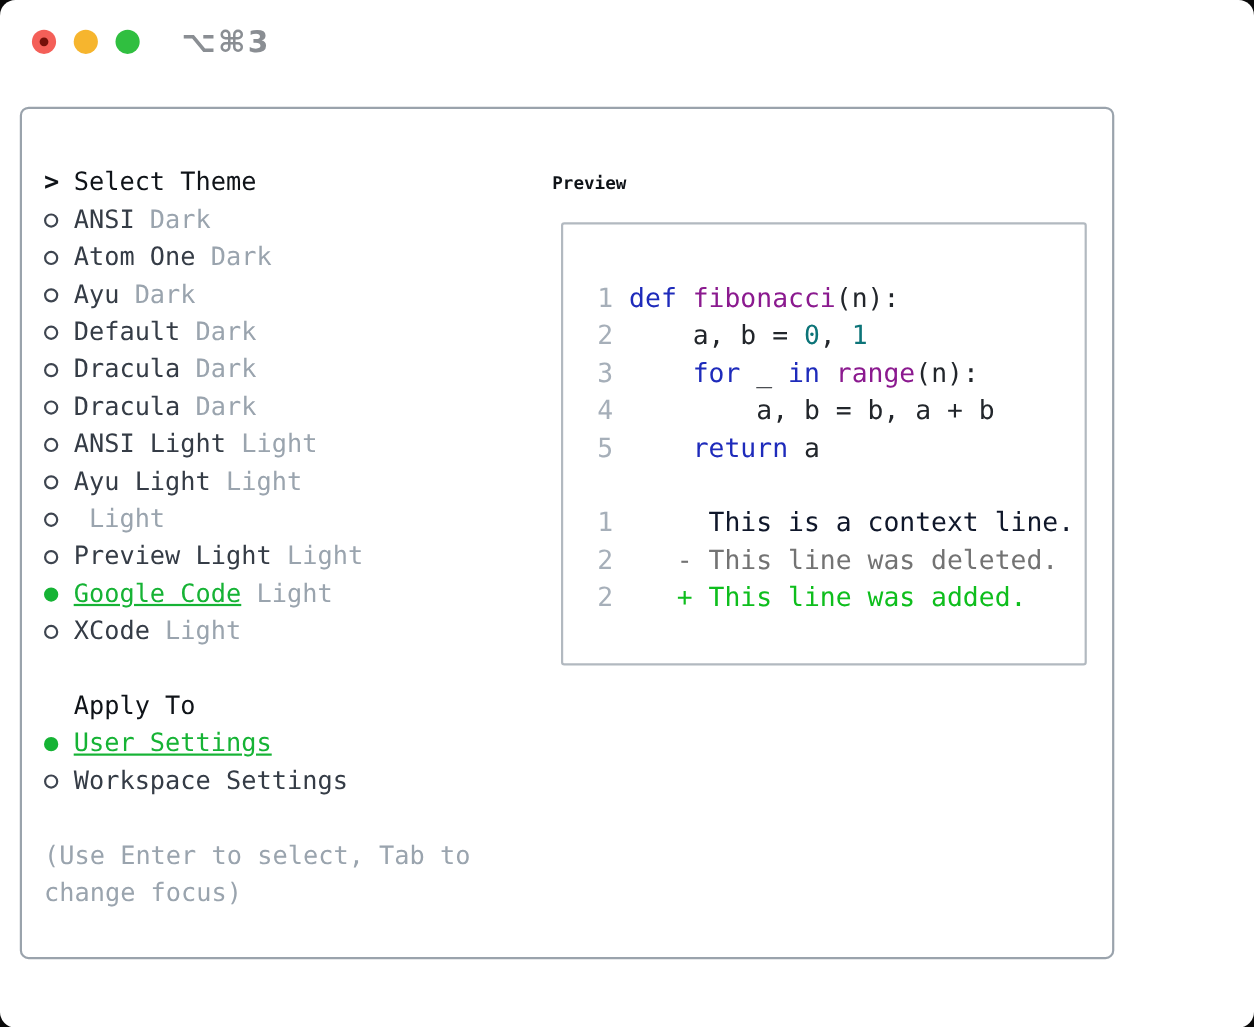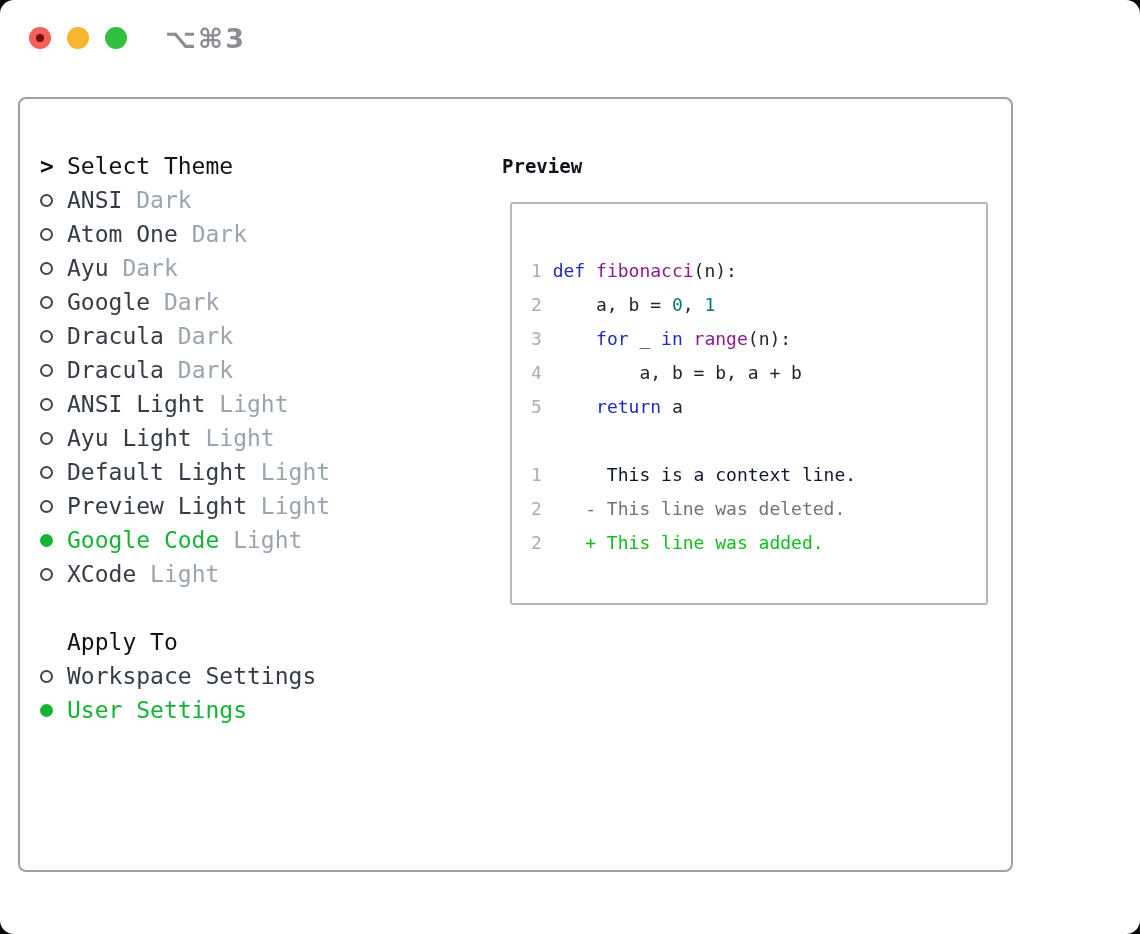--- a/index.html
+++ b/index.html
@@ -40,34 +40,34 @@
   
   .left-col{position:absolute;left:20px;top:50px;font-size:23px;line-height:34px;}
   .row{height:34px;display:flex;align-items:center;white-space:pre;}
   .marker{width:27px;flex:none;display:flex;align-items:center;}
   .circle{width:13px;height:13px;border-radius:50%;border:2px solid #3e4550;box-sizing:border-box;}
   .circle.sel{background:var(--green);border-color:var(--green);}
   .prompt{font-weight:bold;color:var(--head);}
   .heading{font-weight:normal;color:var(--head);}
   .subheading{color:var(--head);}
   .name{color:var(--ink);}
-  .name.sel{color:var(--green);}
+  .name.sel{color:var(--green);text-decoration:underline;}
   .tag{color:var(--muted);}
   .spacer{height:34px;}
   .help{color:var(--muted);width:435px;margin-top:0;}
   
   .preview-heading{
     position:absolute;left:482px;top:50px;height:34px;display:flex;align-items:center;
-    font-size:19px;font-weight:bold;color:var(--head);
+    font-size:16px;font-weight:bold;color:var(--head);
   }
   .preview-box{
     position:absolute;left:490px;top:103px;width:478px;height:403px;
     border:2px solid #b2b9c0;border-radius:3px;box-sizing:border-box;background:#fff;
   }
-  .code{position:absolute;left:19px;top:50px;font-size:18px;line-height:34px;white-space:pre;}
+  .code{position:absolute;left:31px;top:50px;font-size:24px;line-height:34px;white-space:pre;}
   .cl{height:34px;}
   .ln{color:#a6afb9;}
   .c-plain{color:#22262b;}
   .c-keyword{color:#1e2bbb;}
   .c-function{color:#8b1a8f;}
   .c-number{color:#0c7478;}
   .c-context{color:#0f172a;}
   .c-deleted{color:#737373;}
   .c-added{color:#0ebe1d;}
 </style>
@@ -88,45 +88,46 @@
     <div class="left-col">
       <div class="row">
         <span class="marker prompt">&gt;</span>
         <span class="heading">Select Theme</span>
       </div>
 
       <div id="theme-list">
           <div class="row"><span class="marker"><span class="circle"></span></span><span class="name">ANSI</span><span class="tag"> Dark</span></div>
           <div class="row"><span class="marker"><span class="circle"></span></span><span class="name">Atom One</span><span class="tag"> Dark</span></div>
           <div class="row"><span class="marker"><span class="circle"></span></span><span class="name">Ayu</span><span class="tag"> Dark</span></div>
-          <div class="row"><span class="marker"><span class="circle"></span></span><span class="name">Google</span><span class="tag"> Dark</span></div>
+          <div class="row"><span class="marker"><span class="circle"></span></span><span class="name">Default</span><span class="tag"> Dark</span></div>
           <div class="row"><span class="marker"><span class="circle"></span></span><span class="name">Dracula</span><span class="tag"> Dark</span></div>
           <div class="row"><span class="marker"><span class="circle"></span></span><span class="name">Dracula</span><span class="tag"> Dark</span></div>
           <div class="row"><span class="marker"><span class="circle"></span></span><span class="name">ANSI Light</span><span class="tag"> Light</span></div>
           <div class="row"><span class="marker"><span class="circle"></span></span><span class="name">Ayu Light</span><span class="tag"> Light</span></div>
-          <div class="row"><span class="marker"><span class="circle"></span></span><span class="name">Default Light</span><span class="tag"> Light</span></div>
+          <div class="row"><span class="marker"><span class="circle"></span></span><span class="tag"> Light</span></div>
           <div class="row"><span class="marker"><span class="circle"></span></span><span class="name">Preview Light</span><span class="tag"> Light</span></div>
           <div class="row"><span class="marker"><span class="circle sel"></span></span><span class="name sel">Google Code</span><span class="tag"> Light</span></div>
           <div class="row"><span class="marker"><span class="circle"></span></span><span class="name">XCode</span><span class="tag"> Light</span></div>
         </div>
 
       <div class="spacer"></div>
 
       <div class="row">
         <span class="marker"></span>
         <span class="subheading">Apply To</span>
       </div>
 
       <div id="apply-list">
+          <div class="row"><span class="marker"><span class="circle sel"></span></span><span class="name sel">User Settings</span></div>
           <div class="row"><span class="marker"><span class="circle"></span></span><span class="name">Workspace Settings</span></div>
-          <div class="row"><span class="marker"><span class="circle sel"></span></span><span class="name sel">User Settings</span></div>
         </div>
 
       <div class="spacer"></div>
 
+      <div class="help">(Use Enter to select, Tab to change focus)</div>
     </div>
 
     <div class="preview-heading">Preview</div>
 
     <div class="preview-box">
       <div class="code" id="code-block"><div class="cl"><span class="ln">1</span> <span class="c-keyword">def</span><span class="c-plain"> </span><span class="c-function">fibonacci</span><span class="c-plain">(n):</span></div><div class="cl"><span class="ln">2</span> <span class="c-plain">    a, b = </span><span class="c-number">0</span><span class="c-plain">, </span><span class="c-number">1</span></div><div class="cl"><span class="ln">3</span> <span class="c-plain">    </span><span class="c-keyword">for</span><span class="c-plain"> _ </span><span class="c-keyword">in</span><span class="c-plain"> </span><span class="c-function">range</span><span class="c-plain">(n):</span></div><div class="cl"><span class="ln">4</span> <span class="c-plain">        a, b = b, a + b</span></div><div class="cl"><span class="ln">5</span> <span class="c-plain">    </span><span class="c-keyword">return</span><span class="c-plain"> a</span></div><div class="cl"></div><div class="cl"><span class="ln">1</span> <span class="c-context">     This is a context line.</span></div><div class="cl"><span class="ln">2</span> <span class="c-deleted">   - This line was deleted.</span></div><div class="cl"><span class="ln">2</span> <span class="c-added">   + This line was added.</span></div></div>
     </div>
 
   </div>
 </div>

